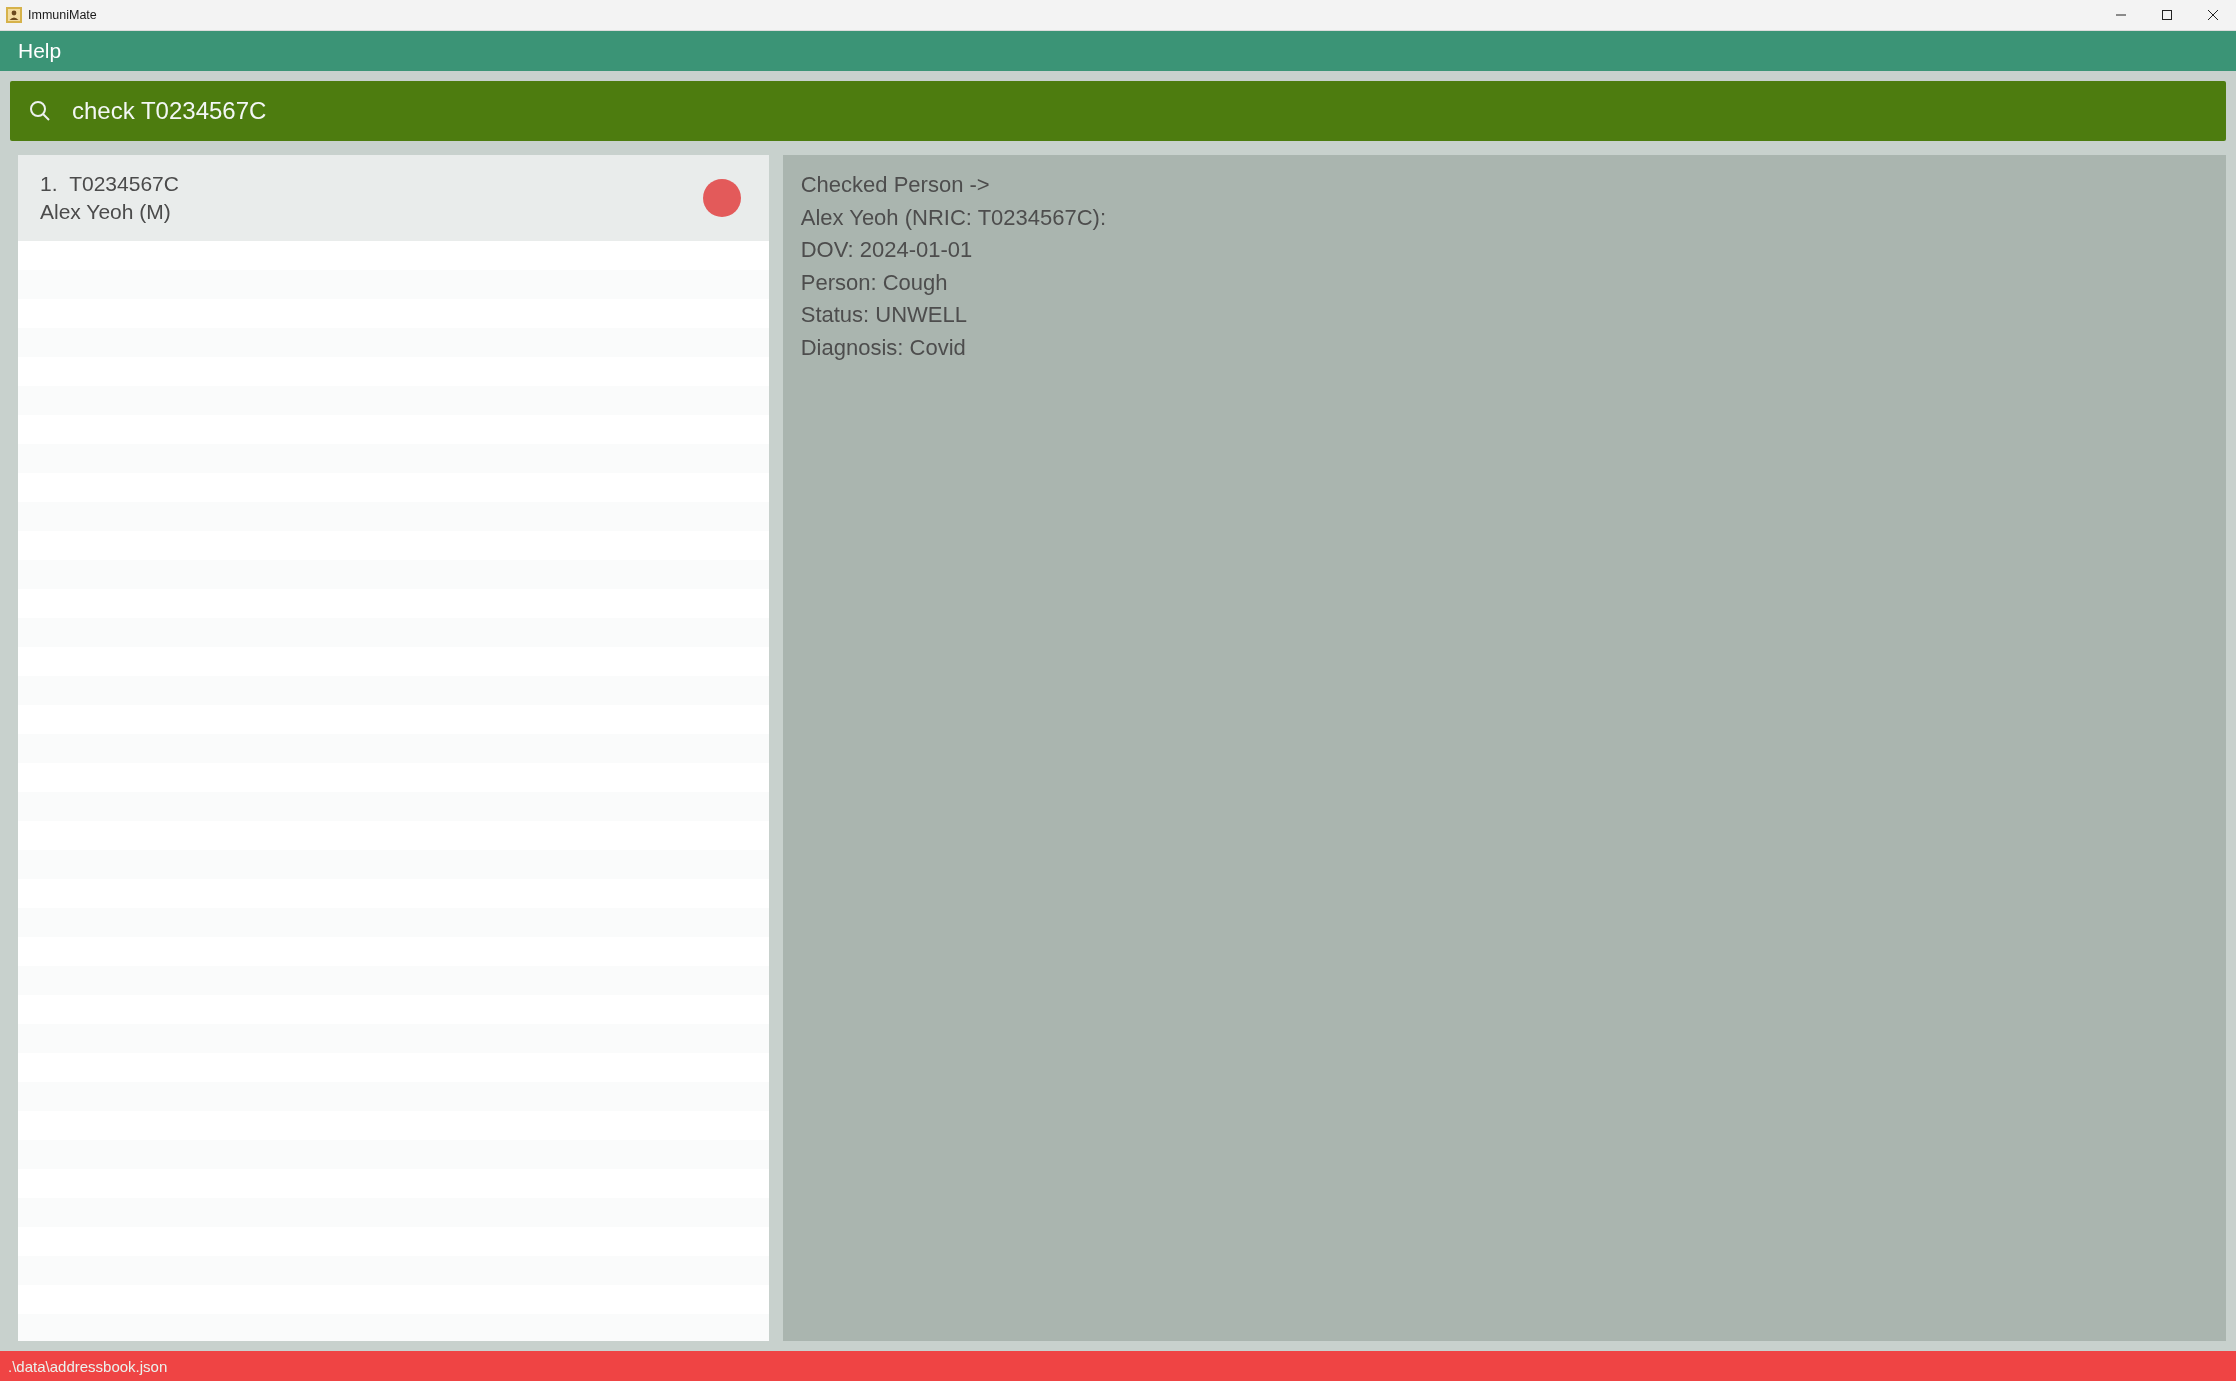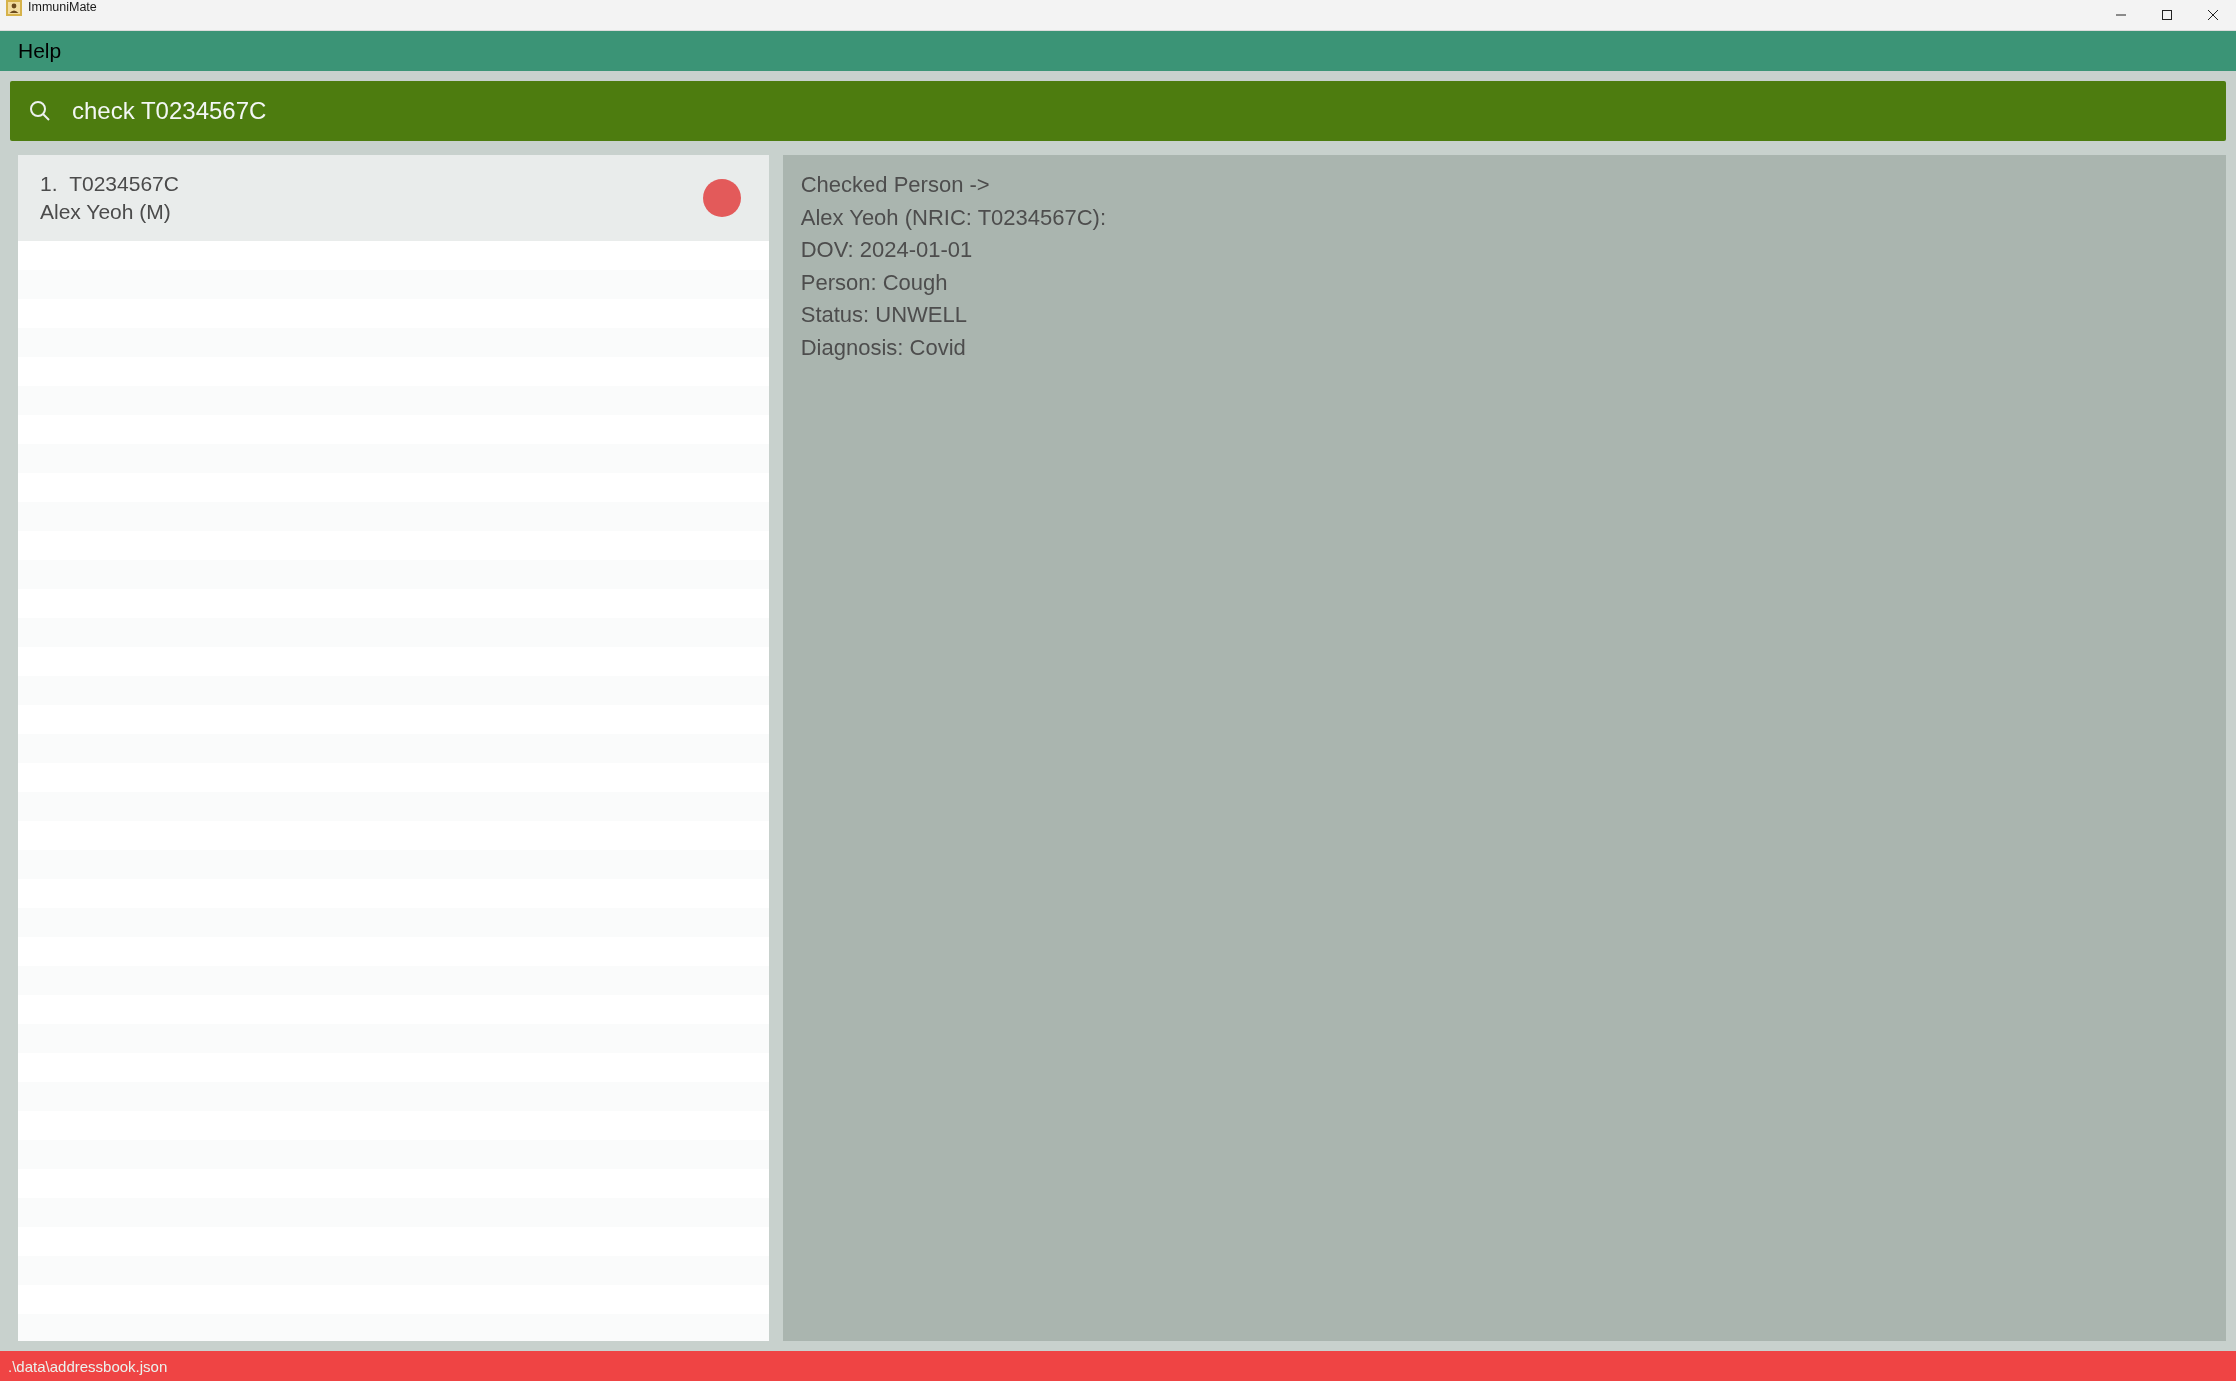--- a/index.html
+++ b/index.html
@@ -12,21 +12,21 @@
     height: 100vh;
     overflow: hidden;
   }
 
   
   .titlebar {
     height: 31px;
     background: #f3f3f3;
     border-bottom: 1px solid #dcdcdc;
     display: flex;
-    align-items: flex-start;
+    align-items: center;
     padding-left: 6px;
     font-size: 12.5px;
     color: #1a1a1a;
     user-select: none;
   }
   .titlebar .app-icon {
     width: 16px;
     height: 16px;
     margin-right: 6px;
     display: inline-flex;
@@ -50,21 +50,21 @@
 
   
   .menubar {
     height: 40px;
     background: #3b9476;
     display: flex;
     align-items: center;
     padding: 0 18px;
   }
   .menubar .menu-item {
-    color: #000000;
+    color: #ffffff;
     font-size: 21px;
     font-weight: 300;
   }
 
   
   .content-wrap {
     flex: 1 1 auto;
     background: #c8d1cd;
     display: flex;
     flex-direction: column;

